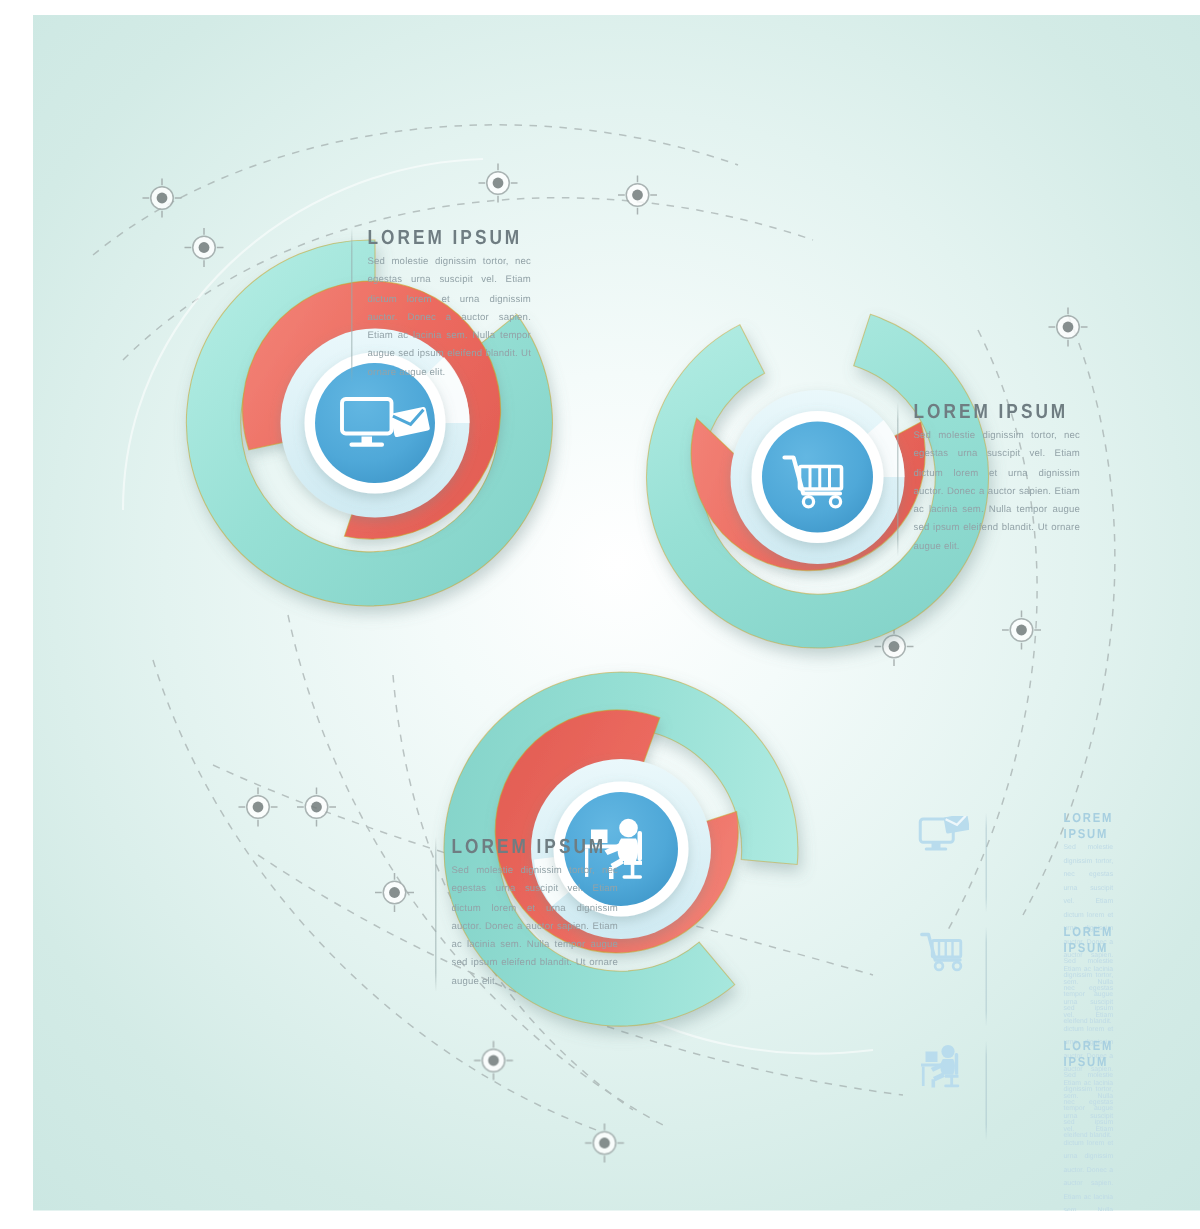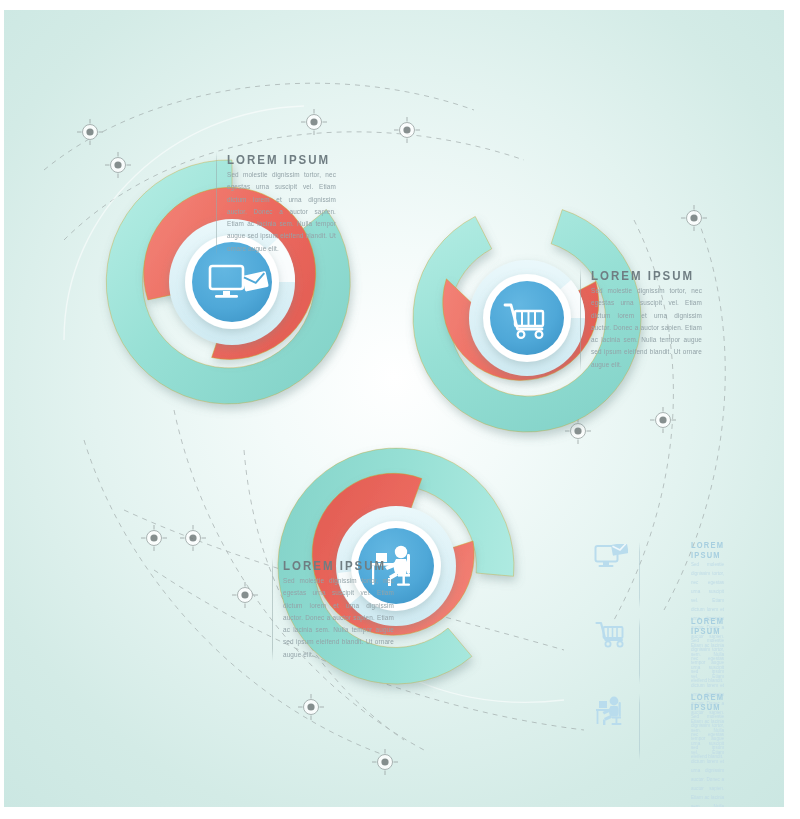--- a/index.html
+++ b/index.html
@@ -5,21 +5,21 @@
   html,body{margin:0;padding:0;}
   body{
     width:800px;height:819px;overflow:hidden;
     font-family:"Liberation Sans", sans-serif;
     background:#ffffff;
   }
   #poster{
     position:relative;width:800px;height:819px;
     background:#ffffff;
     box-sizing:border-box;
-    padding:10px 10px 12px 4px;
+    padding:10px 10px 12px 22px;
     border-radius:10px;
   }
   #canvas{
     position:relative;width:780px;height:797px;overflow:hidden;
     background:
       radial-gradient(circle at 50% 46%, #ffffff 0%, #f4fbfa 22%, #e3f3f0 52%, #d3ebe6 78%, #cbe7e2 100%);
   }
   
   .deco{position:absolute;inset:0;width:780px;height:797px;pointer-events:none;}
   

